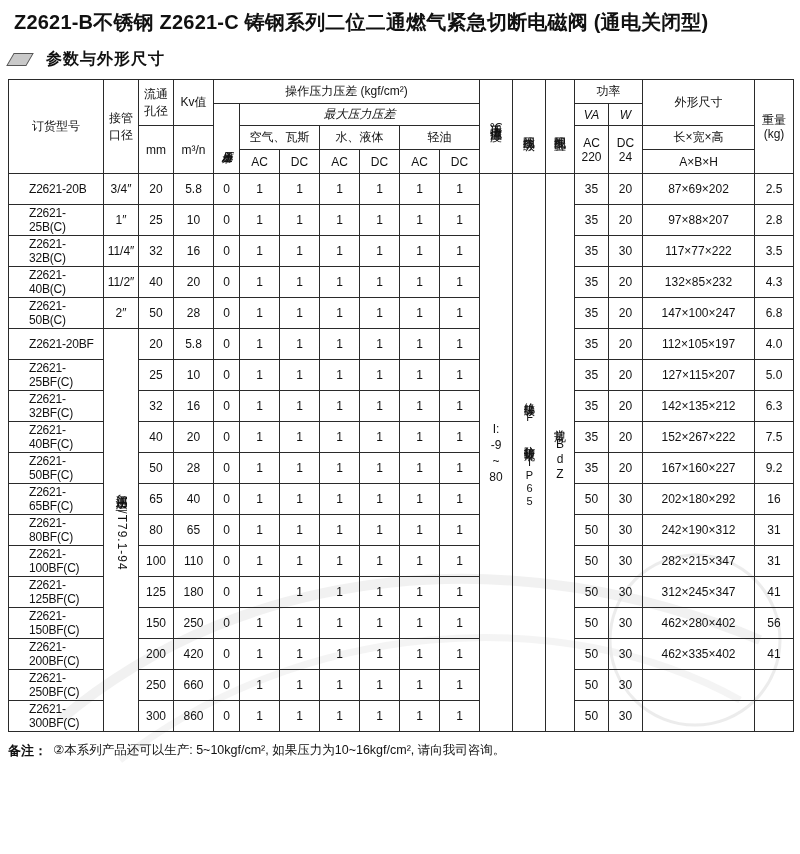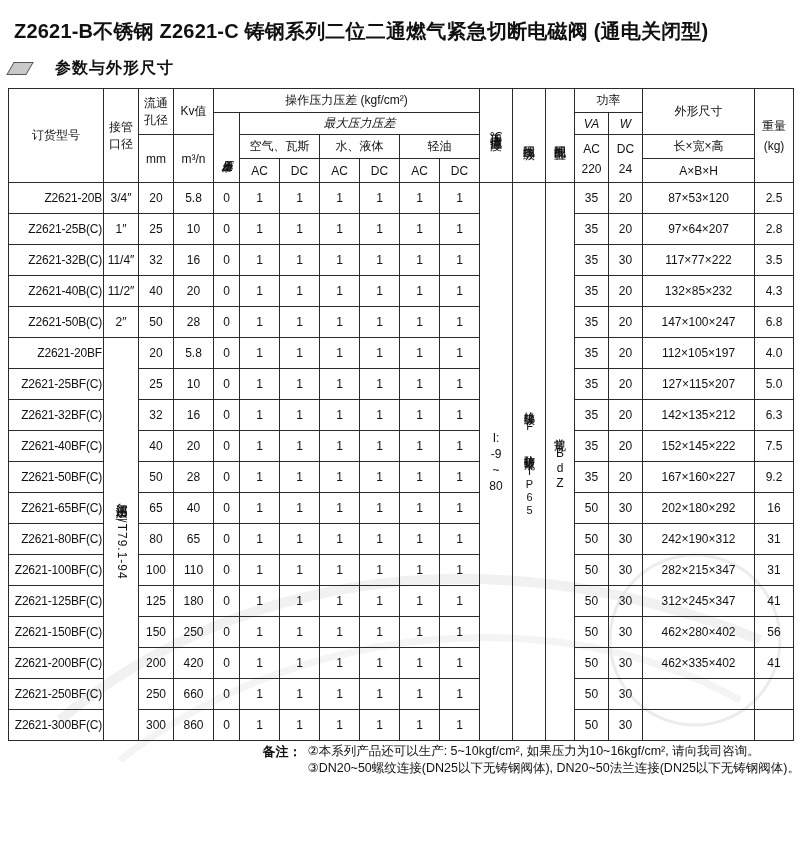--- a/index.html
+++ b/index.html
@@ -4,41 +4,41 @@
 <style>
   * { margin:0; padding:0; box-sizing:border-box; }
   html,body { background:#fff; }
   body {
     width:800px; height:854px; position:relative; overflow:hidden;
     font-family:"Liberation Sans","DejaVu Sans",sans-serif; color:#111;
   }
   .watermark { position:absolute; left:0; top:0; z-index:0; pointer-events:none; }
   .content { position:relative; z-index:1; }
 
-  .titles { padding:18px 8px 0 14px; }
+  .titles { padding:9px 8px 0 14px; }
   .title { font-size:20px; font-weight:bold; white-space:nowrap; letter-spacing:0.2px; }
 
-  .section { display:flex; align-items:center; gap:25px; margin:13px 0 9px 10px; }
+  .section { display:flex; align-items:center; gap:16px; margin:13px 0 9px 10px; }
   .para-icon { width:20px; height:13px; background:#c9c9c9; border:1px solid #555; transform:skewX(-30deg); display:inline-block; }
   .section-title { font-size:16px; font-weight:bold; letter-spacing:1px; }
 
   table { border-collapse:collapse; table-layout:fixed; width:785px; margin-left:8px; background:transparent; }
   th,td { border:1px solid #2a2a2a; font-size:12px; font-weight:normal; text-align:center; vertical-align:middle; padding:0 1px; overflow:hidden; }
   thead tr.hr1 { height:24px; } thead tr.hr2 { height:22px;font-style:italic; }
   thead tr.hr3 { height:24px; } thead tr.hr4 { height:24px; }
   tbody tr { height:31px; }
-  td.model-cell { text-align:right; padding-left:3px; letter-spacing:-0.2px; }
-  .stack { white-space:pre-line; line-height:20px; }
+  td.model-cell { text-align:left; padding-left:20px; letter-spacing:-0.2px; }
+  .stack { white-space:pre-line; line-height:14px; }
   .vert { writing-mode:vertical-rl; text-orientation:upright; display:inline-block; letter-spacing:1px; line-height:1; }
   .vert0 { letter-spacing:0; font-size:11px; }
   .vert-mixed { writing-mode:vertical-rl; display:inline-block; letter-spacing:1px; line-height:1.1; }
   .grade-val { font-size:11px; letter-spacing:1px; }
   .temp-cell { font-size:12px; line-height:16px; }
 
-  .notes { display:flex; margin:2px 0 0 8px; font-size:12.5px;justify-content:flex-end; }
+  .notes { display:flex; margin:10px 0 0 8px; font-size:12.5px; }
   .notes-label { font-weight:bold; white-space:nowrap; margin-right:6px; font-size:13px; }
   .note { line-height:17px; white-space:nowrap; }
 </style>
 </head>
 <body>
 
 <svg class="watermark" width="800" height="854" viewBox="0 0 800 854">
   <circle cx="695" cy="640" r="85" fill="none" stroke="#d9d9d9" stroke-width="3" opacity="0.5"></circle>
   <path d="M 60 720 C 250 560, 520 540, 760 640" fill="none" stroke="#e3e3e3" stroke-width="10" opacity="0.5"></path>
   <path d="M 120 760 C 300 620, 560 600, 740 700" fill="none" stroke="#e9e9e9" stroke-width="7" opacity="0.5"></path>
@@ -133,38 +133,38 @@
           <td>1</td>
           <td>1</td>
           <td class="stack temp-cell" rowspan="18">I:
 -9
 ~
 80</td>
           <td rowspan="18"><span class="vert grade-val">绝缘等级 F 防护等级常规 IP65</span></td>
           <td rowspan="18"><span class="vert">常规 BdZ</span></td>
           <td>35</td>
           <td>20</td>
-          <td>87×53×120</td>
+          <td>87×69×202</td>
           <td>2.5</td>
         </tr>
         <tr>
           <td class="model-cell">Z2621-25B(C)</td>
           <td>1″</td>
           <td>25</td>
           <td>10</td>
           <td>0</td>
           <td>1</td>
           <td>1</td>
           <td>1</td>
           <td>1</td>
           <td>1</td>
           <td>1</td>
           <td>35</td>
           <td>20</td>
-          <td>97×64×207</td>
+          <td>97×88×207</td>
           <td>2.8</td>
         </tr>
         <tr>
           <td class="model-cell">Z2621-32B(C)</td>
           <td>11/4″</td>
           <td>32</td>
           <td>16</td>
           <td>0</td>
           <td>1</td>
           <td>1</td>
@@ -266,21 +266,21 @@
           <td>20</td>
           <td>0</td>
           <td>1</td>
           <td>1</td>
           <td>1</td>
           <td>1</td>
           <td>1</td>
           <td>1</td>
           <td>35</td>
           <td>20</td>
-          <td>152×145×222</td>
+          <td>152×267×222</td>
           <td>7.5</td>
         </tr>
         <tr>
           <td class="model-cell">Z2621-50BF(C)</td>
           <td>50</td>
           <td>28</td>
           <td>0</td>
           <td>1</td>
           <td>1</td>
           <td>1</td>
@@ -420,17 +420,16 @@
           <td></td>
           <td></td>
         </tr>
       </tbody>
   </table>
 
   <div class="notes">
     <div class="notes-label">备注：</div>
     <div class="notes-items">
       <div class="note">②本系列产品还可以生产: 5~10kgf/cm², 如果压力为10~16kgf/cm², 请向我司咨询。</div>
-      <div class="note">③DN20~50螺纹连接(DN25以下无铸钢阀体), DN20~50法兰连接(DN25以下无铸钢阀体)。</div>
     </div>
   </div>
 
 </div>
 
 </body></html>

